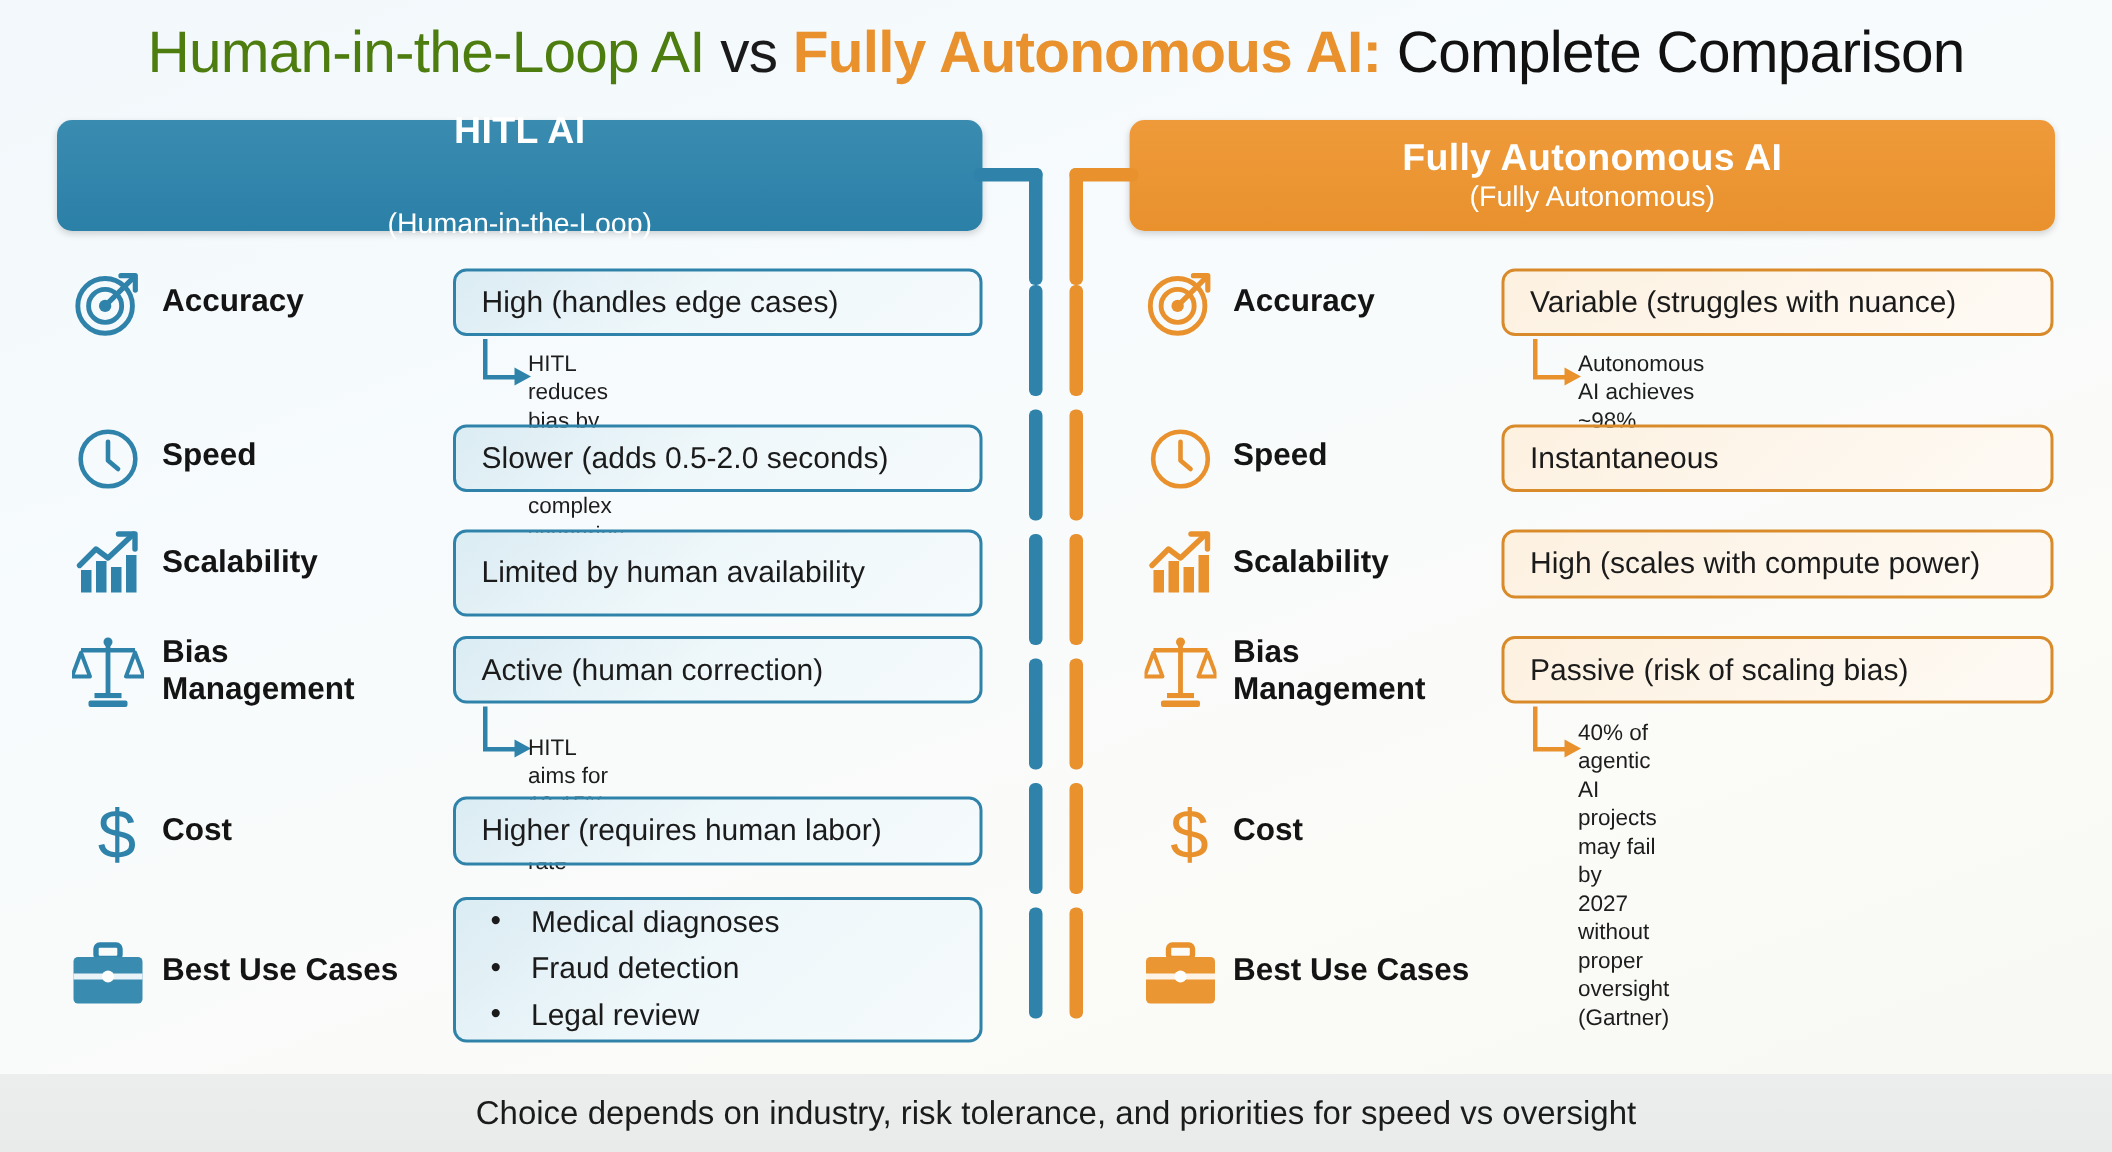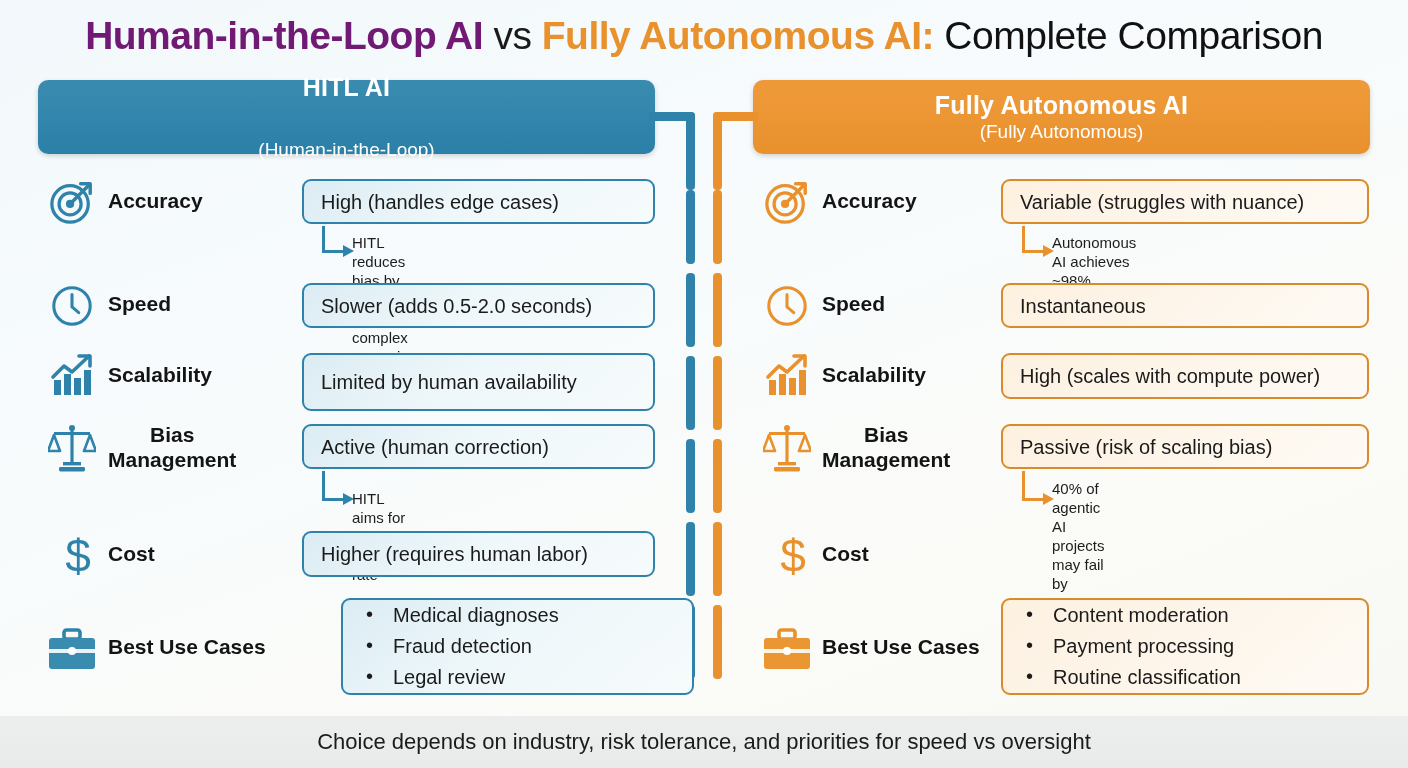--- a/index.html
+++ b/index.html
@@ -12,21 +12,21 @@
   #infographic{position:absolute;inset:0;}
 
   
   .title{
     position:absolute;left:0;right:0;top:8px;
     text-align:center;
     font-size:39px;line-height:56px;
     white-space:nowrap;
     letter-spacing:-0.5px;
   }
-  .title .t-blue{color:#701a75;font-weight:bold;}
+  .title .t-blue{color:#4d7c0f;font-weight:normal;}
   .title .t-vs{color:#1a1a1a;font-weight:normal;}
   .title .t-orange{color:#e8912d;font-weight:bold;}
   .title .t-rest{color:#111111;font-weight:normal;}
 
   
   .col-head{
     position:absolute;top:80px;height:74px;
     border-radius:10px;
     display:flex;flex-direction:column;align-items:center;justify-content:center;
     color:#ffffff;
@@ -42,21 +42,21 @@
   .conn-h{position:absolute;height:9px;border-radius:4px;}
   .conn-v{position:absolute;width:9px;border-radius:4px;}
   .dash-col{position:absolute;top:190px;width:9px;}
   .dash{width:9px;border-radius:4px;margin-bottom:9px;}
   .row-icon{
     position:absolute;left:0;top:0;width:56px;height:56px;
     display:flex;align-items:center;justify-content:center;
   }
   .row-label{
     position:absolute;
-    font-size:21px;font-weight:bold;color:#141414;line-height:25px;text-align:center;
+    font-size:21px;font-weight:bold;color:#141414;line-height:25px;
   }
   .val-box{
     position:absolute;
     border-radius:9px;
     display:flex;align-items:center;
     box-sizing:border-box;
     padding:0 17px;
     font-size:20px;color:#1b1b1b;line-height:26px;
   }
   .val-box.left{
@@ -291,42 +291,35 @@
 
   <div class="row-icon" style="left:44px;top:622px;">
     <svg width="50" height="44" viewBox="0 0 50 44">
       <rect x="17" y="2" width="16" height="9" rx="2.5" fill="none" stroke="#2f83aa" stroke-width="3.6"></rect>
       <rect x="2" y="10" width="46" height="31" rx="3" fill="#3a8bb0"></rect>
       <rect x="2" y="21" width="46" height="4" fill="#eaf4f8"></rect>
       <circle cx="25" cy="23" r="4" fill="#ffffff"></circle>
     </svg>
   </div>
   <div class="row-label" style="left:108px;top:634px;">Best Use Cases</div>
-  <div class="val-box left" style="left:302px;top:598px;width:353px;height:97px;align-items:center;margin-left:39px;">
+  <div class="val-box left" style="left:302px;top:598px;width:353px;height:97px;align-items:center;">
     <ul>
       <li>Medical diagnoses</li>
       <li>Fraud detection</li>
       <li>Legal review</li>
     </ul>
   </div>
 
   <div class="row-icon" style="left:759px;top:622px;">
     <svg width="50" height="44" viewBox="0 0 50 44">
       <rect x="17" y="2" width="16" height="9" rx="2.5" fill="none" stroke="#e8912d" stroke-width="3.6"></rect>
       <rect x="2" y="10" width="46" height="31" rx="3" fill="#ea9633"></rect>
       <rect x="2" y="21" width="46" height="4" fill="#fdf3e6"></rect>
       <circle cx="25" cy="23" r="4" fill="#ffffff"></circle>
     </svg>
   </div>
   <div class="row-label" style="left:822px;top:634px;">Best Use Cases</div>
-  <div class="val-box right" style="left:1001px;top:598px;width:368px;height:97px;align-items:center;">
-    <ul>
-      <li>Content moderation</li>
-      <li>Payment processing</li>
-      <li>Routine classification</li>
-    </ul>
-  </div>
 
   <div class="footer">
     <div class="footer-text">Choice depends on industry, risk tolerance, and priorities for speed vs oversight</div>
   </div>
 
 </div>
 
 </body></html>

